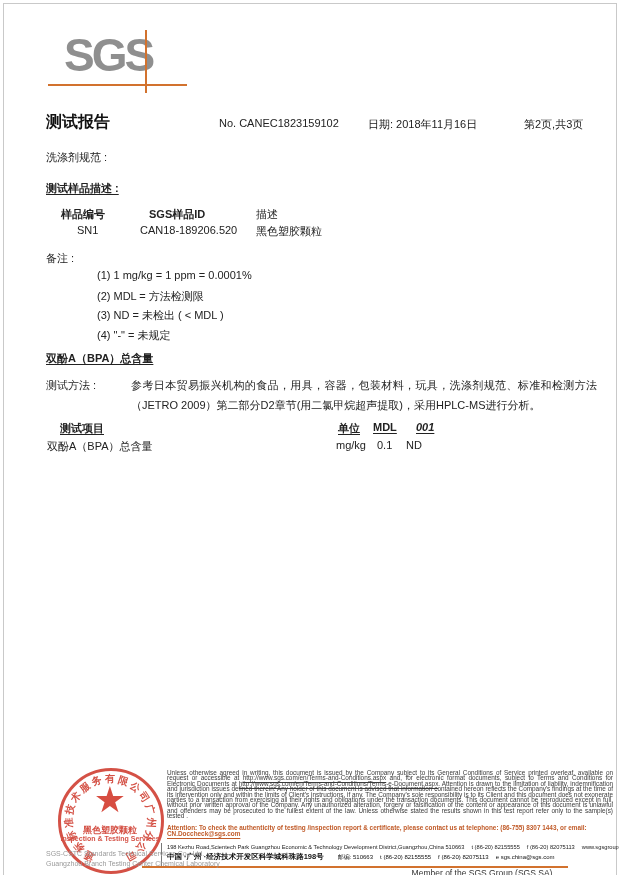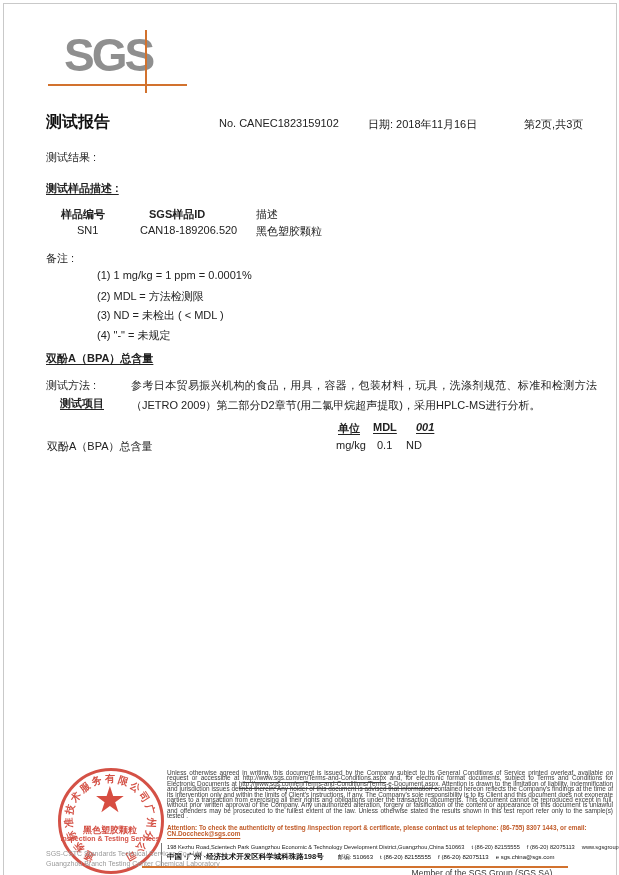--- a/index.html
+++ b/index.html
@@ -35,21 +35,21 @@
   .notes-label{left:42px;top:247px;}
   .note-0{left:93px;top:265px;}
   .note-1{left:93px;top:285px;}
   .note-2{left:93px;top:304px;}
   .note-3{left:93px;top:324px;}
 
   .bpa-heading{left:42px;top:347px;font-weight:bold;}
   .method-label{left:42px;top:374px;}
   .method-text{left:127px;top:371px;width:466px;white-space:normal;font-size:11px;line-height:20px;text-align:justify;}
 
-  .rt-item-h{left:56px;top:392px;font-weight:bold;}
+  .rt-item-h{left:56px;top:417px;font-weight:bold;}
   .rt-unit-h{left:334px;top:417px;font-weight:bold;}
   .rt-mdl-h{left:369px;top:417px;font-weight:bold;}
   .rt-smp-h{left:403px;top:417px;font-weight:bold;padding-left:9px;}
   .rt-item-v{left:43px;top:435px;}
   .rt-unit-v{left:332px;top:435px;}
   .rt-mdl-v{left:373px;top:435px;}
   .rt-smp-v{left:402px;top:435px;}
 
   
   .legal{left:163px;top:766px;width:446px;white-space:normal;font-size:6.4px;line-height:5.4px;text-align:justify;color:#3b3b3b;letter-spacing:0;}
@@ -82,21 +82,21 @@
 
   <div class="abs sgs-logo">SGS</div>
   <div class="abs logo-hline"></div>
   <div class="abs logo-vline"></div>
 
   <div class="abs doc-title">测试报告</div>
   <div class="abs report-no body-text">No. CANEC1823159102</div>
   <div class="abs report-date body-text">日期: 2018年11月16日</div>
   <div class="abs page-info body-text">第2页,共3页</div>
 
-  <div class="abs results-label body-text">测试结果 :</div>
+  <div class="abs results-label body-text">洗涤剂规范 :</div>
 
   <div class="abs sample-heading body-text u">测试样品描述 :</div>
   <div class="abs sd-col1 body-text">样品编号</div>
   <div class="abs sd-col2 body-text">SGS样品ID</div>
   <div class="abs sd-col3 body-text">描述</div>
   <div class="abs sd-v1 body-text">SN1</div>
   <div class="abs sd-v2 body-text">CAN18-189206.520</div>
   <div class="abs sd-v3 body-text">黑色塑胶颗粒</div>
 
   <div class="abs notes-label body-text">备注 :</div>

